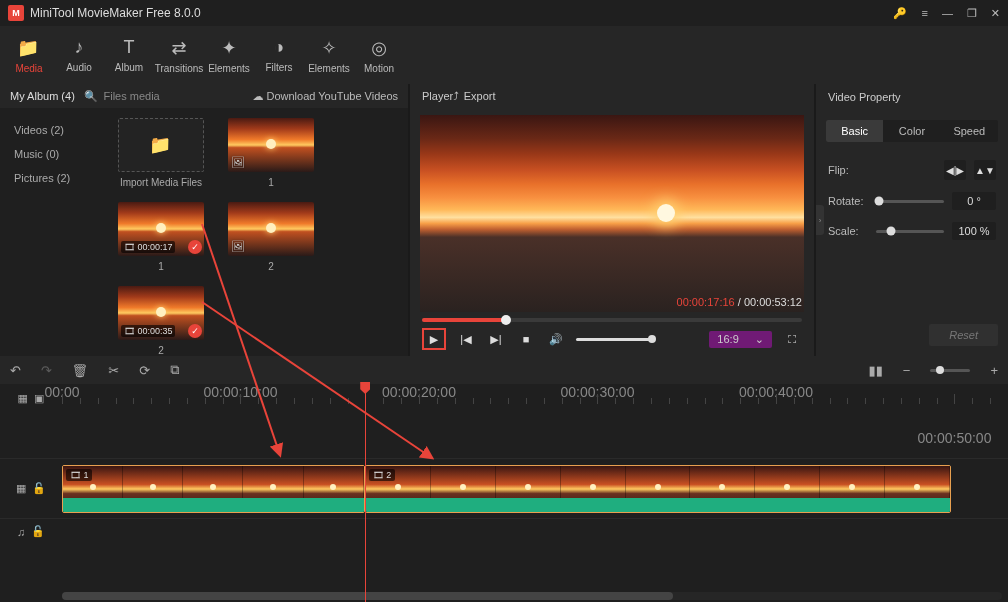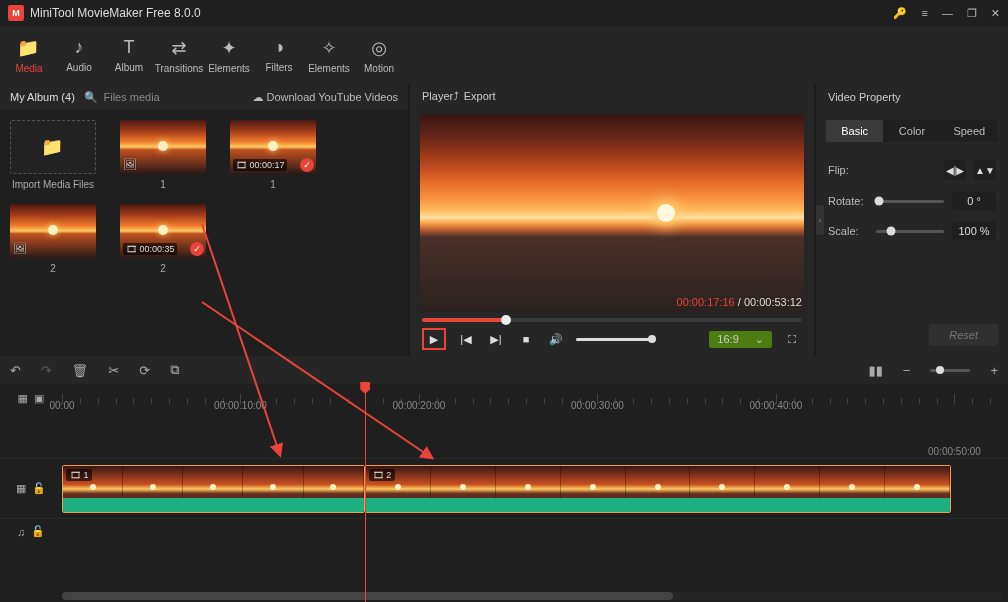--- a/index.html
+++ b/index.html
@@ -49,21 +49,21 @@
 .player-scrub .prog { position:absolute; left:0; top:0; height:100%; width:22%; background:#e8443a; border-radius:2px; }
 .player-scrub .knob { position:absolute; left:22%; top:50%; width:10px; height:10px; background:#eee; border-radius:50%; transform:translate(-50%,-50%); }
 .player-tc { position:absolute; right:12px; top:-16px; font-size:11px; }
 .player-tc .cur { color:#e8443a; }
 .player-tc .tot { color:#ddd; }
 .player-ctrls { display:flex; align-items:center; gap:10px; padding:4px 12px 6px 12px; }
 .pc-btn { width:20px; height:20px; display:flex; align-items:center; justify-content:center; color:#ddd; cursor:pointer; }
 .pc-btn.play { border:2px solid #e8443a; width:24px; height:22px; }
 .vol-slider { width:76px; height:3px; background:#ddd; position:relative; border-radius:2px; }
 .vol-slider .vk { position:absolute; right:0; top:50%; width:8px; height:8px; background:#ddd; border-radius:50%; transform:translate(50%,-50%); }
-.aspect-sel { margin-left:auto; background:#4d7c0f; padding:2px 8px; border-radius:2px; display:flex; align-items:center; gap:16px; color:#ccc; }
+.aspect-sel { margin-left:auto; background:#701a75; padding:2px 8px; border-radius:2px; display:flex; align-items:center; gap:16px; color:#ccc; }
 .fs-ic { color:#ddd; }
 
 .proppanel { width: 192px; background:#262626; display:flex; flex-direction:column; }
 .prophead { height:26px; display:flex; align-items:center; padding:0 12px; color:#ccc; }
 .prop-tabs { display:flex; margin:10px 10px 12px 10px; background:#1f1f1f; border-radius:2px; overflow:hidden; }
 .prop-tab { flex:1; text-align:center; padding:5px 0; color:#bbb; cursor:pointer; }
 .prop-tab.active { background:#3a3a3a; color:#fff; }
 .prop-row { display:flex; align-items:center; padding:6px 12px; gap:8px; }
 .prop-row .plbl { width:40px; color:#bbb; }
 .flip-btn { width:22px; height:20px; background:#1f1f1f; display:flex;align-items:center;justify-content:center; color:#ddd; border-radius:2px; cursor:pointer; font-size:10px; }
@@ -77,21 +77,21 @@
 .tl-toolbar .ti { color:#aaa; cursor:pointer; font-size:13px; }
 .tl-toolbar .spacer { flex:1; }
 .zoom-slider { width:40px; height:3px; background:#555; border-radius:2px; position:relative; }
 .zoom-slider .zk { position:absolute; left:25%; top:50%; width:8px; height:8px; background:#ddd; border-radius:50%; transform:translate(-50%,-50%); }
 .tl-ruler { height:28px; display:flex; background:#1f1f1f; }
 .tl-left { width:62px; display:flex; align-items:center; justify-content:center; gap:6px; }
 .tl-track-area { flex:1; position:relative; }
 .ruler-ticks { position:absolute; inset:0; }
 .ruler-ticks .tick { position:absolute; top:14px; width:1px; height:6px; background:#444; }
 .ruler-ticks .tick.major { top:10px; height:10px; }
-.ruler-ticks .lbl { position:absolute; top:16px; color:#888; font-size:10px; transform:translateX(-50%); }
+.ruler-ticks .lbl { position:absolute; top:0; color:#888; font-size:14px; transform:translateX(-50%); }
 .playhead { position:absolute; top:0; bottom:-200px; width:1px; background:#e8443a; z-index:5; }
 .playhead::before { content:""; position:absolute; top:-2px; left:50%; transform:translateX(-50%); width:10px; height:12px; background:#e8443a; clip-path: polygon(0 0,100% 0,100% 60%,50% 100%,0 60%); }
 .tl-body { flex:1; display:flex; flex-direction:column; position:relative; }
 .tl-row { display:flex; height:60px; border-top:1px solid #2a2a2a; }
 .tl-row.audio { height:26px; }
 .tl-row .tl-left { height:100%; }
 .track-content { flex:1; position:relative; }
 .clip { position:absolute; top:6px; height:48px; border:1px solid #e8a050; border-radius:2px; overflow:hidden; }
 .clip .clip-vis { position:absolute; inset:0; display:flex; }
 .clip .frame { flex:1; background: linear-gradient(to bottom,#3a1612 0%,#c85022 40%,#ffca60 50%,#6a3020 60%,#2a1a18 100%); border-right:1px solid rgba(0,0,0,.3); position:relative; }
@@ -164,20 +164,25 @@
       <div class="search">
         <span>🔍</span>
         <span>Files media</span>
       </div>
       <div class="dl">
         <span>☁</span>
         <span>Download YouTube Videos</span>
       </div>
     </div>
     <div class="mediacontent">
+      <div class="side-cats" id="cats">
+          <div class="cat">Videos (2)</div>
+          <div class="cat">Music (0)</div>
+          <div class="cat">Pictures (2)</div>
+        </div>
       <div class="thumbs">
         <div class="thumb-item">
           <div class="thumb-box import">
               <span class="fold-ic">📁</span>
             </div>
           <div class="thumb-label">Import Media Files</div>
         </div>
         <div class="thumb-item">
           <div class="thumb-box thumb-sunset">
               <span class="thumb-pic-ic">🖼</span>

